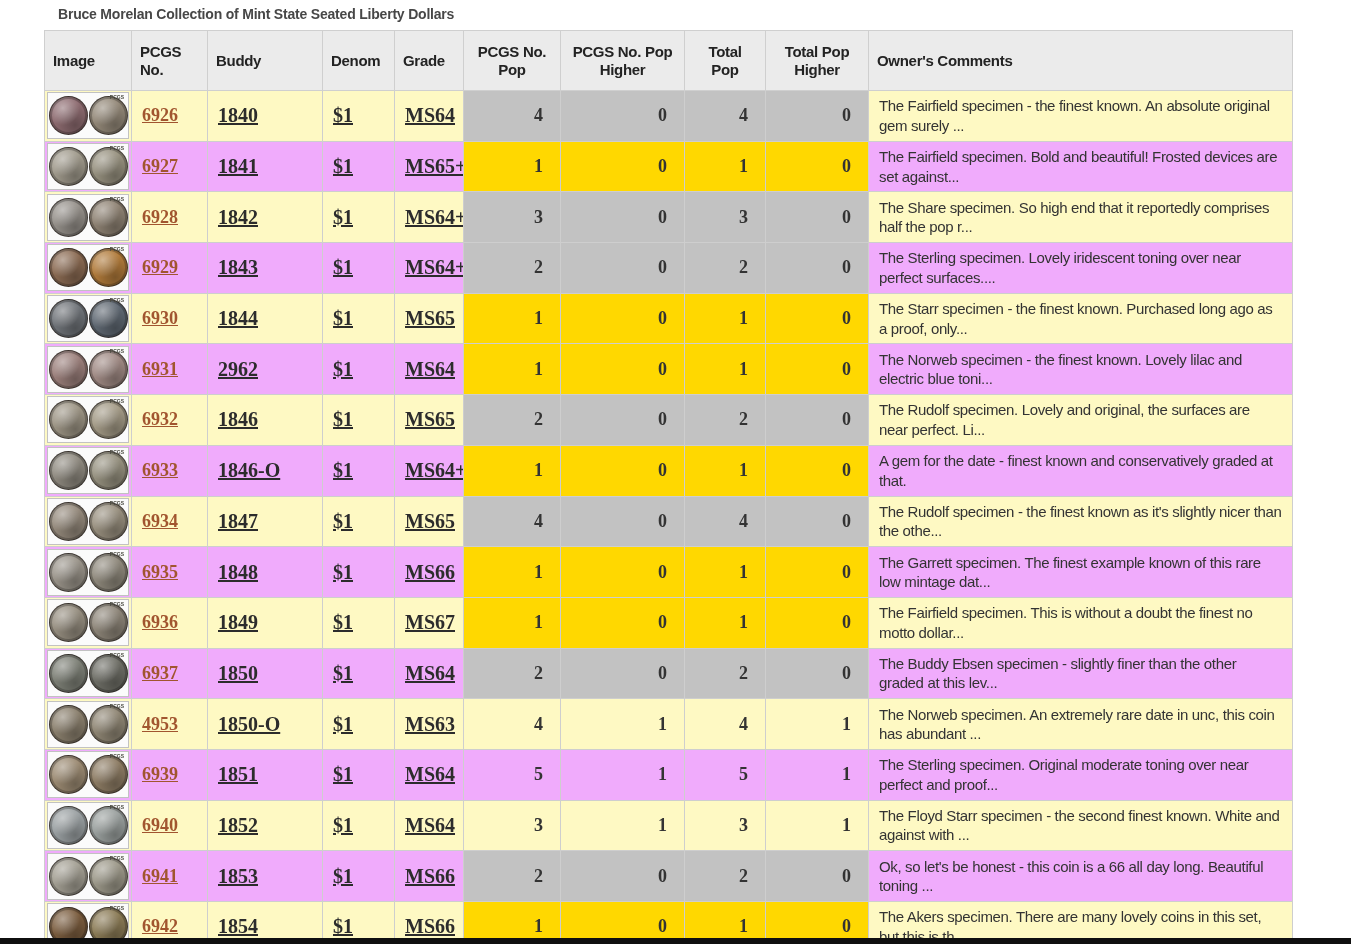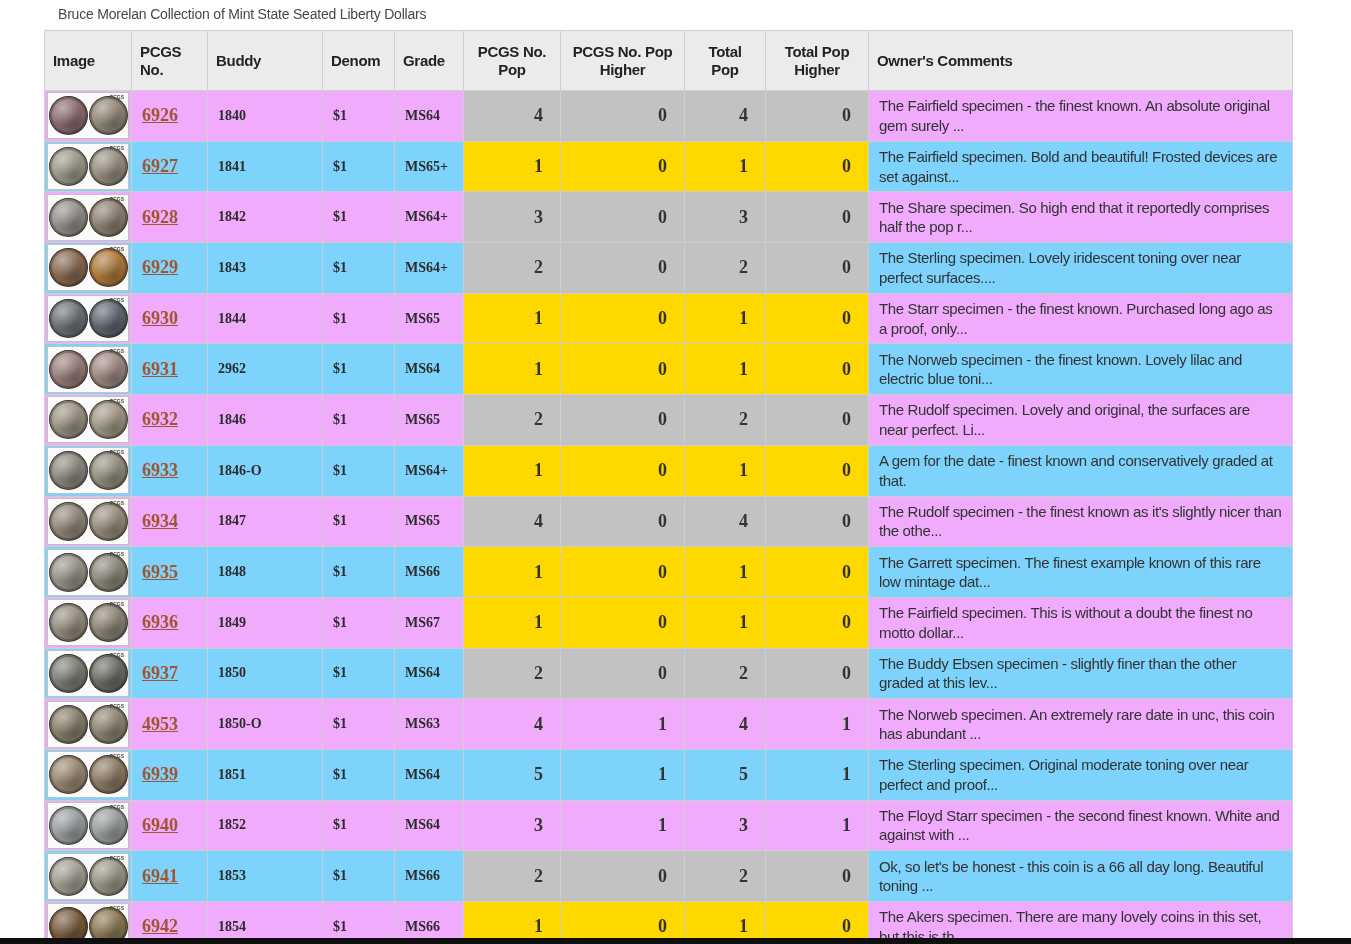--- a/index.html
+++ b/index.html
@@ -6,21 +6,21 @@
     margin: 0; padding: 0;
     width: 1351px; height: 944px;
     overflow: hidden;
     background: #ffffff;
     font-family: "Liberation Sans", sans-serif;
     position: relative;
   }
   .page-title {
     position: absolute;
     left: 58px; top: 6px;
-    font-size: 14px; font-weight: normal;
+    font-size: 14px; font-weight: bold;
     color: #474747;
     letter-spacing: -0.2px;
   }
   .table-wrap {
     position: absolute;
     left: 44px; top: 30px;
     width: 1248px;
   }
   table.registry {
     border-collapse: collapse;
@@ -36,22 +36,22 @@
     font-weight: bold;
     color: #232323;
     letter-spacing: -0.3px;
     text-align: left;
     padding: 2px 8px;
     vertical-align: middle;
     line-height: 1.15;
   }
   thead th.center { text-align: center; }
   tbody tr { height: 50.7px; }
-  tbody tr.odd  { background: #f0abfc; }
-  tbody tr.even { background: #7dd3fc; }
+  tbody tr.odd  { background: #fef9c3; }
+  tbody tr.even { background: #f0abfc; }
   tbody td {
     border: 1px solid #cecece;
     vertical-align: middle;
     padding: 0;
     overflow: hidden;
   }
   td.c-img { text-align: center; }
   .thumb {
     display: inline-flex;
     align-items: center;
@@ -84,23 +84,24 @@
   }
   td.c-no { padding-left: 10px; }
   td.c-no a {
     font-family: "Liberation Serif", serif;
     font-size: 18px; font-weight: bold;
     color: #a1552f;
     text-decoration: underline;
   }
   td.c-item, td.c-denom, td.c-grade {
     font-family: "Liberation Serif", serif;
-    font-size: 14px; font-weight: bold;
+    font-size: 20px; font-weight: bold;
     color: #2c2c2c;
     padding-left: 10px;
+    text-decoration: underline;
   }
   td.pop {
     font-family: "Liberation Serif", serif;
     font-size: 18px; font-weight: bold;
     color: #333333;
     text-align: right;
     padding-right: 17px;
   }
   td.pop.hl-yellow { background: #ffd800; }
   td.pop.hl-gray   { background: #c2c2c2; }

